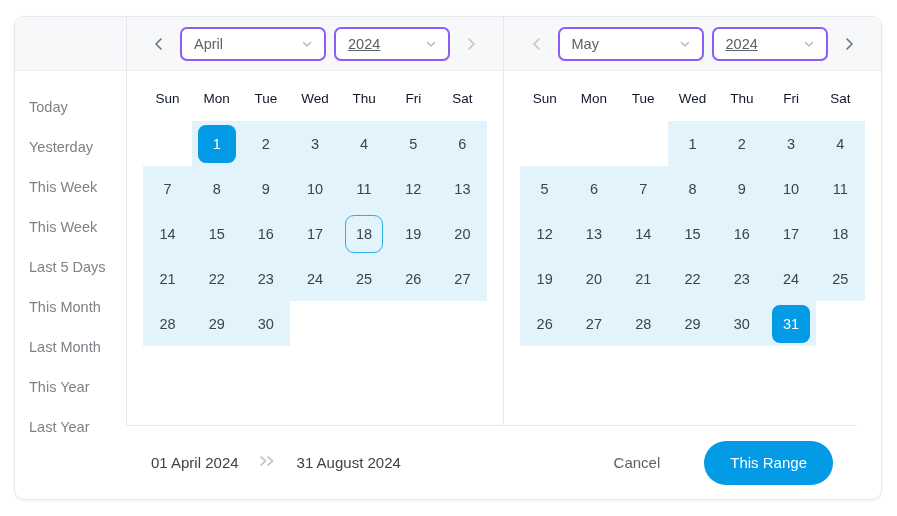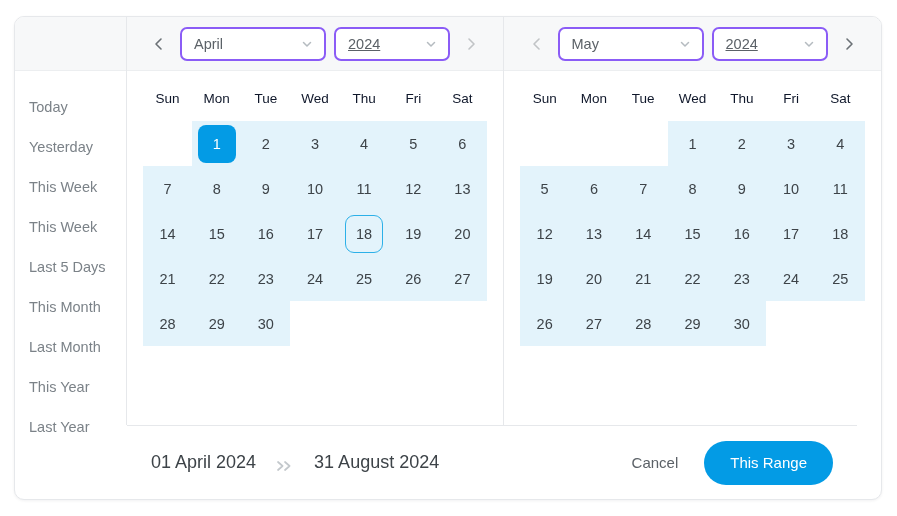--- a/index.html
+++ b/index.html
@@ -196,37 +196,37 @@
     flex: 1 1 auto;
     height: 100%;
     border-top: 1px solid #e6e8eb;
     display: flex;
     align-items: center;
     padding: 0 24px 0 24px;
     box-sizing: border-box;
   }
   .range-text {
     display: flex;
-    align-items: flex-end;
+    align-items: flex-start;
     gap: 18px;
-    font-size: 18px;
+    font-size: 15px;
     color: #3d4348;
   }
   .range-sep {
     color: #c3c8cc;
     font-size: 17px;
     letter-spacing: -2px;
     display: flex;
     align-items: center;
   }
   .footer-actions {
     margin-left: auto;
     display: flex;
     align-items: center;
-    gap: 22px;
+    gap: 40px;
   }
   .cancel-btn {
     background: none;
     border: none;
     font-family: inherit;
     font-size: 15px;
     color: #5b6167;
     cursor: pointer;
     padding: 6px 4px;
   }
@@ -524,20 +524,23 @@
               </div>
               <div class="cell in-range">
                 <div class="chip">28</div>
               </div>
               <div class="cell in-range">
                 <div class="chip">29</div>
               </div>
               <div class="cell in-range">
                 <div class="chip">30</div>
               </div>
+              <div class="cell selected in-range">
+                <div class="chip">31</div>
+              </div>
             </div>
           </div>
         </div>
 
     </div>
 
     <div class="footer">
       <div class="footer-spacer"></div>
       <div class="footer-main">
         <div class="range-text">

